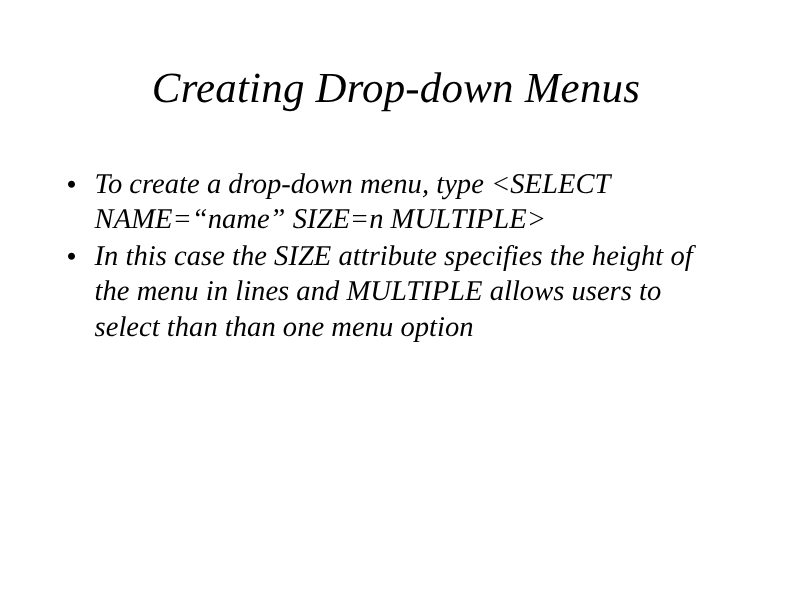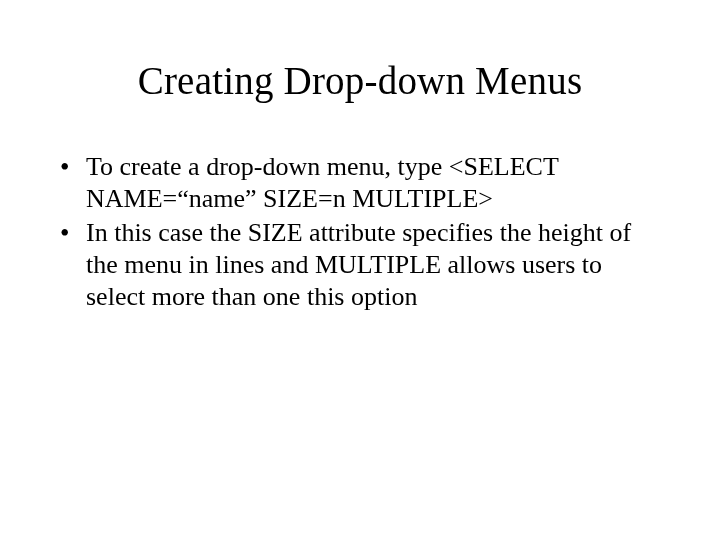--- a/index.html
+++ b/index.html
@@ -1,15 +1,15 @@
 <!DOCTYPE html>
 <html><head>
   <meta charset="utf-8">
   <style>
-    * { margin: 0; padding: 0; box-sizing: border-box; }
+    * { margin: 0; padding: 0; box-sizing: border-box; font-style: italic; }
     html, body { width: 720px; height: 540px; }
     body {
       background: #ffffff;
       font-family: "Times New Roman", Times, serif;
       color: #000000;
       padding: 58px 58px 0 58px;
     }
     .slide-title {
       font-size: 39px;
       font-weight: 400;
@@ -36,14 +36,14 @@
       font-size: 27px;
     }
   </style>
 </head>
 <body>
 
 <h1 class="slide-title">Creating Drop-down Menus</h1>
 
 <ul class="bullets">
   <li>To create a drop-down menu, type &lt;SELECT NAME=“name” SIZE=n MULTIPLE&gt;</li>
-  <li>In this case the SIZE attribute specifies the height of the menu in lines and MULTIPLE allows users to select more than one this option</li>
+  <li>In this case the SIZE attribute specifies the height of the menu in lines and MULTIPLE allows users to select than than one menu option</li>
 </ul>
 
 </body></html>

